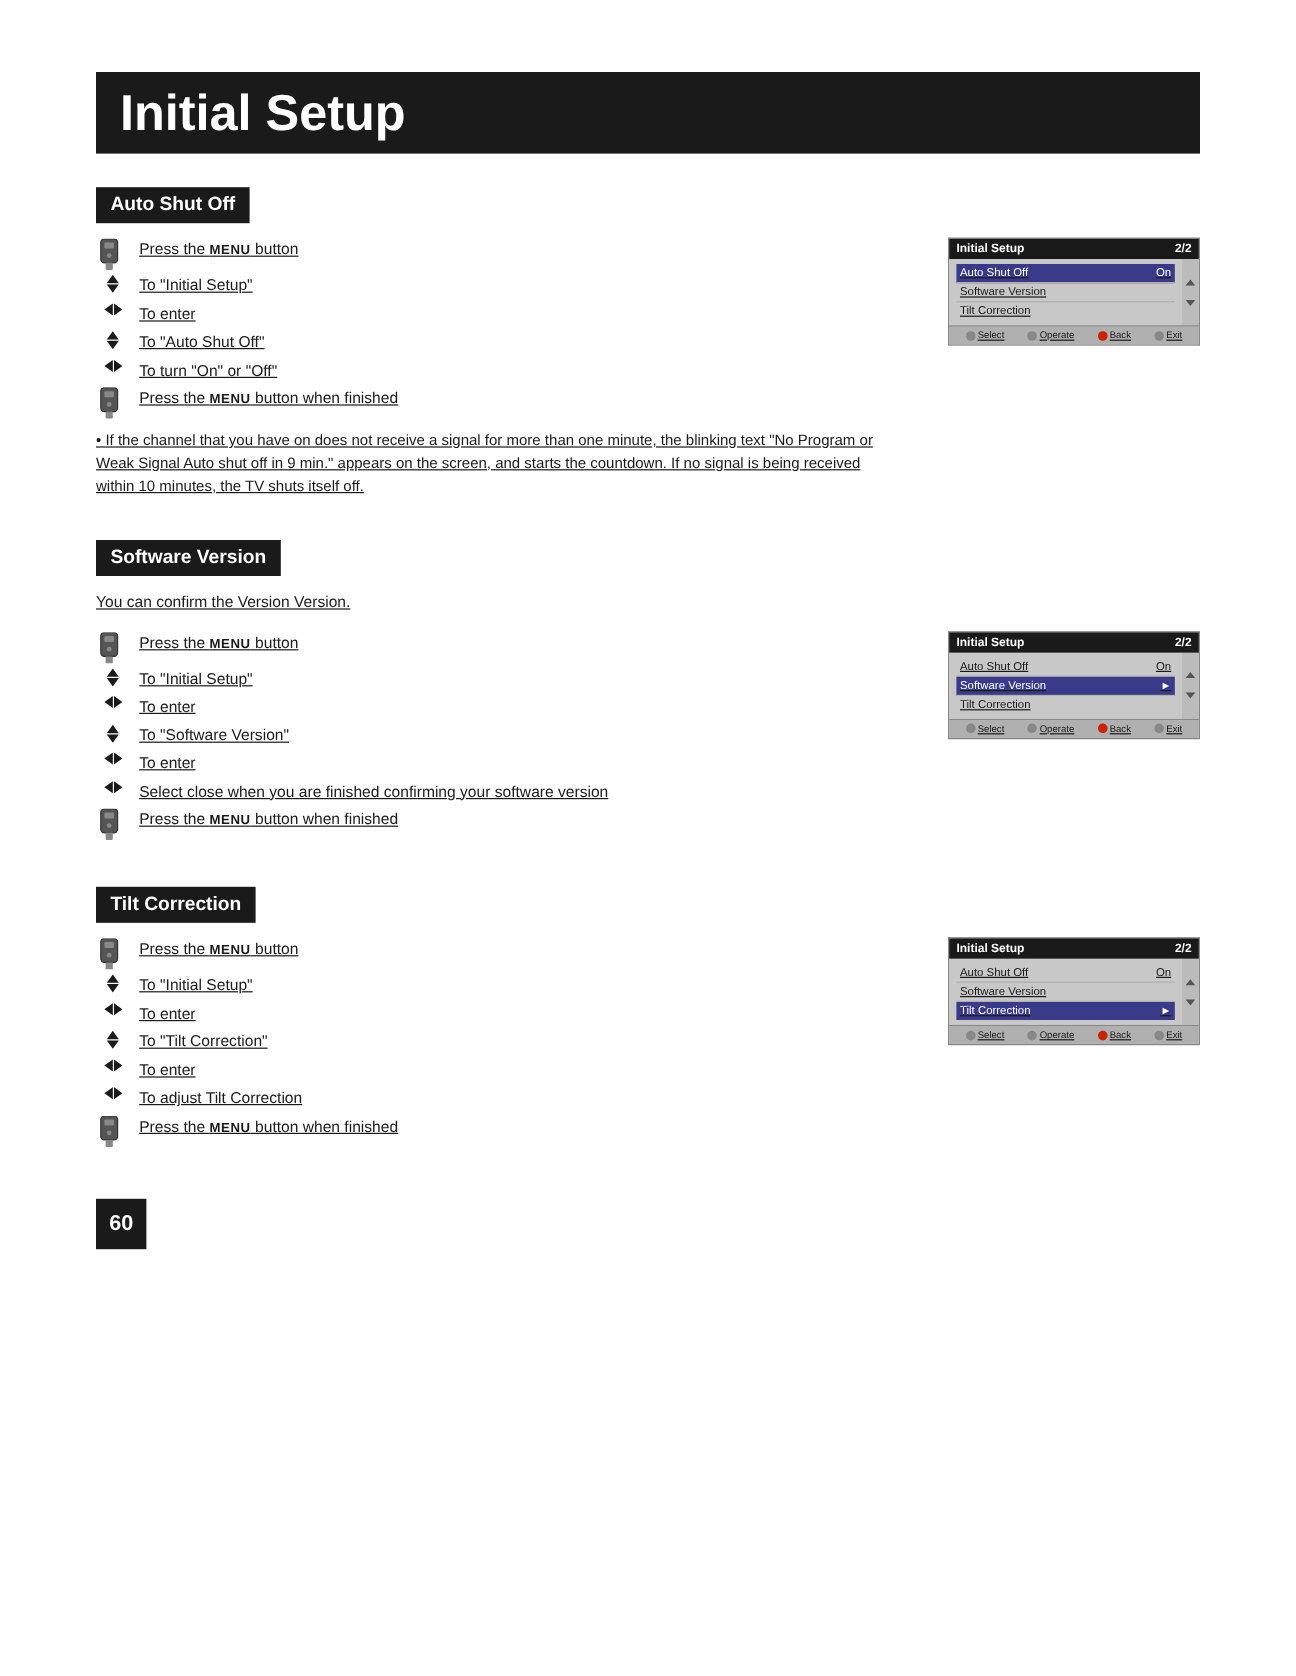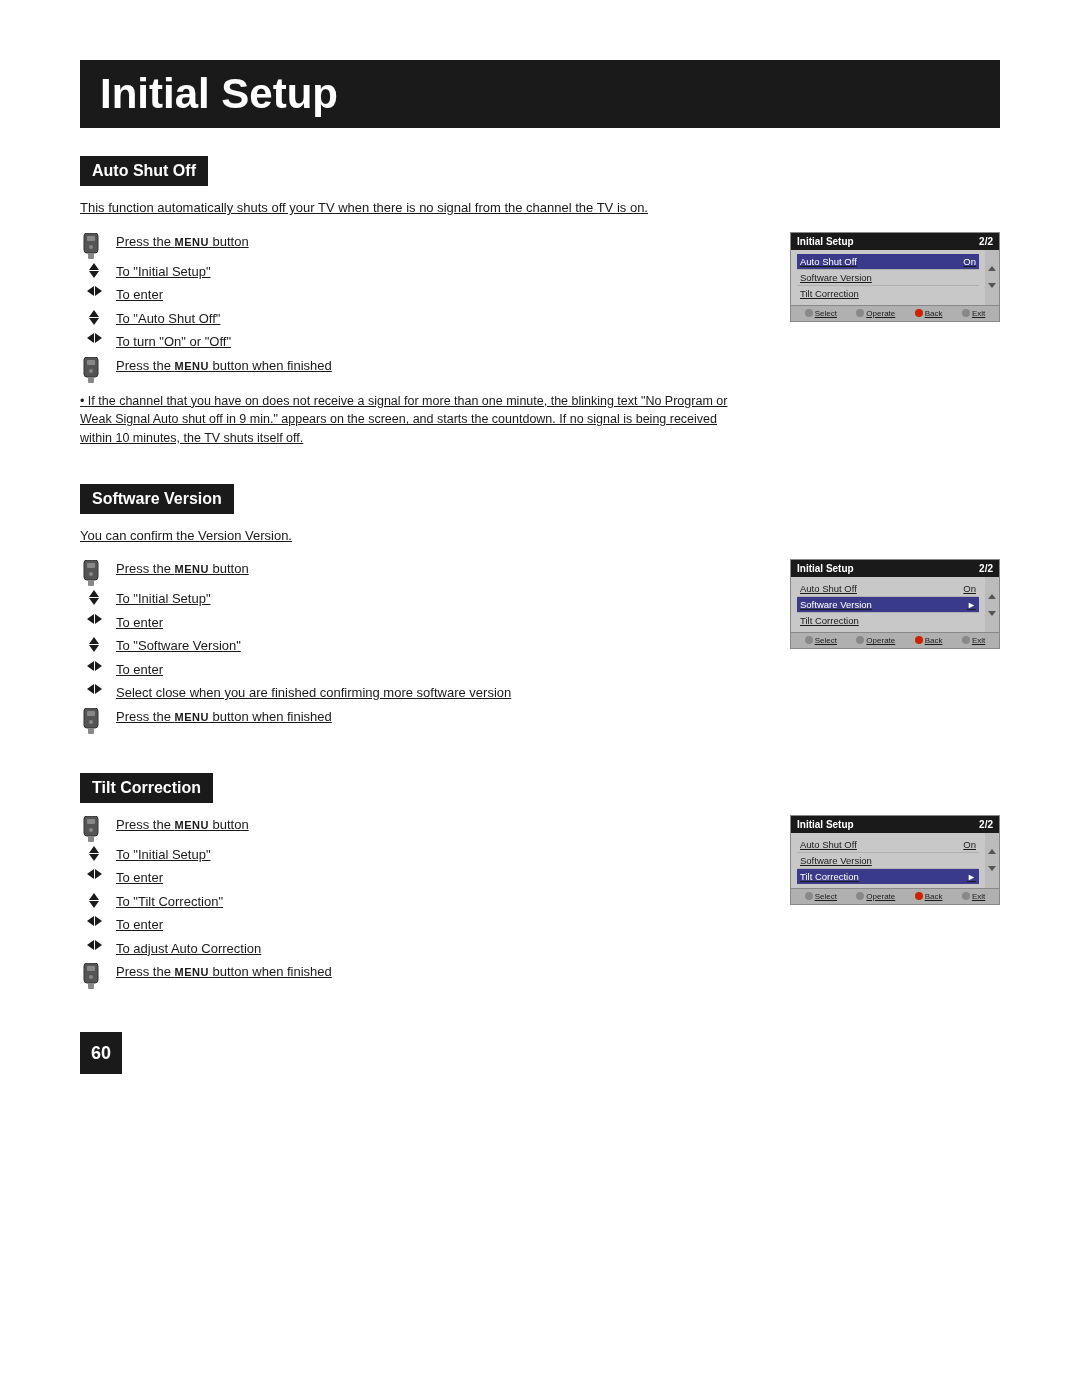--- a/index.html
+++ b/index.html
@@ -201,20 +201,21 @@
       justify-content: space-around;
       align-items: center;
       padding: 3px 4px;
       font-size: 8px;
       color: #1a1a1a;
       border-top: 1px solid #888;
     }
 
     .screen-footer-item {
       display: flex;
+      align-items: center;
       gap: 2px;
     }
 
     .footer-btn {
       width: 8px;
       height: 8px;
       border-radius: 50%;
       display: inline-block;
     }
 
@@ -255,21 +256,20 @@
 
 <div>
   <h1 class="page-title">Initial Setup</h1>
 </div>
 
 <div id="sections-container">
     <div class="section">
     <div>
       <span class="section-header">Auto Shut Off</span>
     </div>
-    <p class="section-desc">This function automatically shuts off your TV when there is no signal from the channel the TV is on.</p>
     <div class="section-body">
       <div class="instructions">
         <div class="step-row">
       <span class="step-icon remote-icon"><svg viewBox="0 0 22 26" xmlns="http://www.w3.org/2000/svg">
     <rect x="4" y="0" width="14" height="20" rx="3" ry="3" fill="#555" stroke="#333" stroke-width="1"></rect>
     <rect x="7" y="3" width="8" height="5" rx="1" fill="#888"></rect>
     <circle cx="11" cy="14" r="2" fill="#888"></circle>
     <rect x="8" y="20" width="6" height="6" rx="1" fill="#888"></rect>
   </svg></span>
       <span class="step-text">Press the <span class="menu-word">MENU</span> button</span>
@@ -423,21 +423,21 @@
             </span>
       <span class="step-text">To enter</span>
     </div>
           <div class="step-row">
       <span class="step-icon" style="display:flex;align-items:center;justify-content:center;width:28px;">
               <div class="arrow-leftright">
     <div class="tri-left"></div>
     <div class="tri-right"></div>
   </div>
             </span>
-      <span class="step-text">Select close when you are finished confirming more software version</span>
+      <span class="step-text">Select close when you are finished confirming your software version</span>
     </div>
           <div class="step-row">
       <span class="step-icon remote-icon"><svg viewBox="0 0 22 26" xmlns="http://www.w3.org/2000/svg">
     <rect x="4" y="0" width="14" height="20" rx="3" ry="3" fill="#555" stroke="#333" stroke-width="1"></rect>
     <rect x="7" y="3" width="8" height="5" rx="1" fill="#888"></rect>
     <circle cx="11" cy="14" r="2" fill="#888"></circle>
     <rect x="8" y="20" width="6" height="6" rx="1" fill="#888"></rect>
   </svg></span>
       <span class="step-text">Press the <span class="menu-word">MENU</span> button when finished</span>
     </div>
@@ -544,21 +544,21 @@
             </span>
       <span class="step-text">To enter</span>
     </div>
           <div class="step-row">
       <span class="step-icon" style="display:flex;align-items:center;justify-content:center;width:28px;">
               <div class="arrow-leftright">
     <div class="tri-left"></div>
     <div class="tri-right"></div>
   </div>
             </span>
-      <span class="step-text">To adjust Auto Correction</span>
+      <span class="step-text">To adjust Tilt Correction</span>
     </div>
           <div class="step-row">
       <span class="step-icon remote-icon"><svg viewBox="0 0 22 26" xmlns="http://www.w3.org/2000/svg">
     <rect x="4" y="0" width="14" height="20" rx="3" ry="3" fill="#555" stroke="#333" stroke-width="1"></rect>
     <rect x="7" y="3" width="8" height="5" rx="1" fill="#888"></rect>
     <circle cx="11" cy="14" r="2" fill="#888"></circle>
     <rect x="8" y="20" width="6" height="6" rx="1" fill="#888"></rect>
   </svg></span>
       <span class="step-text">Press the <span class="menu-word">MENU</span> button when finished</span>
     </div>

